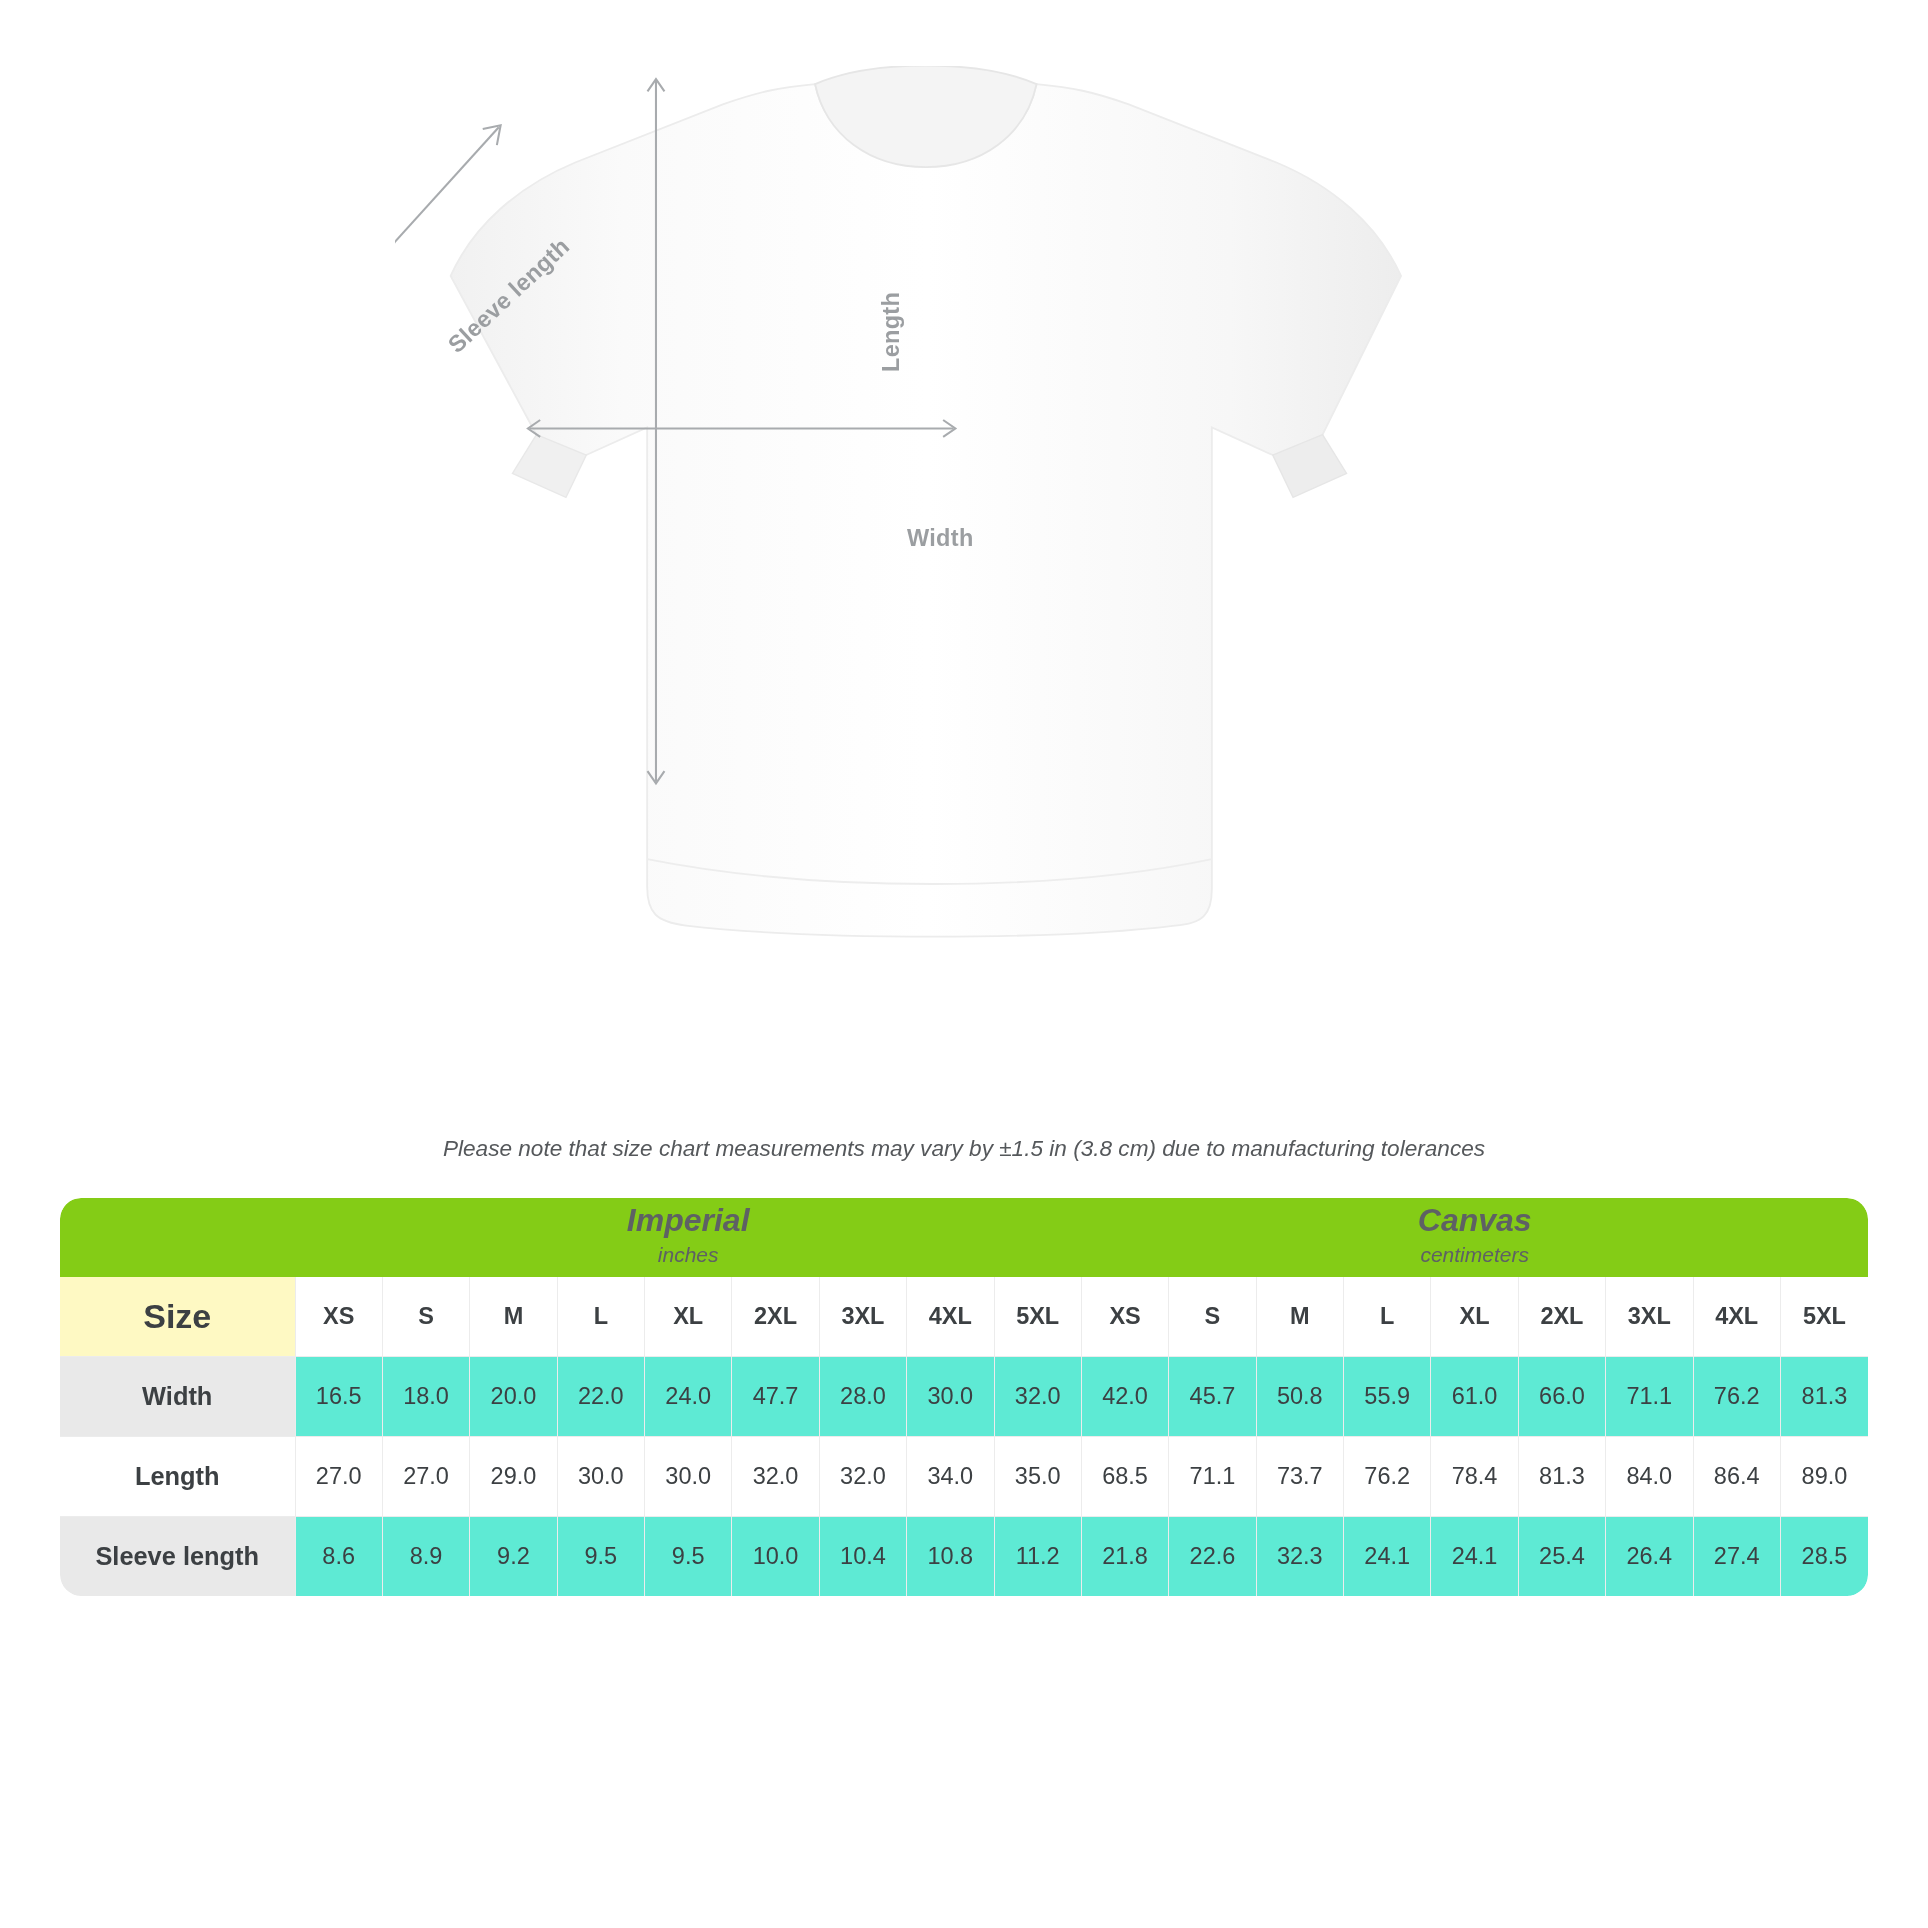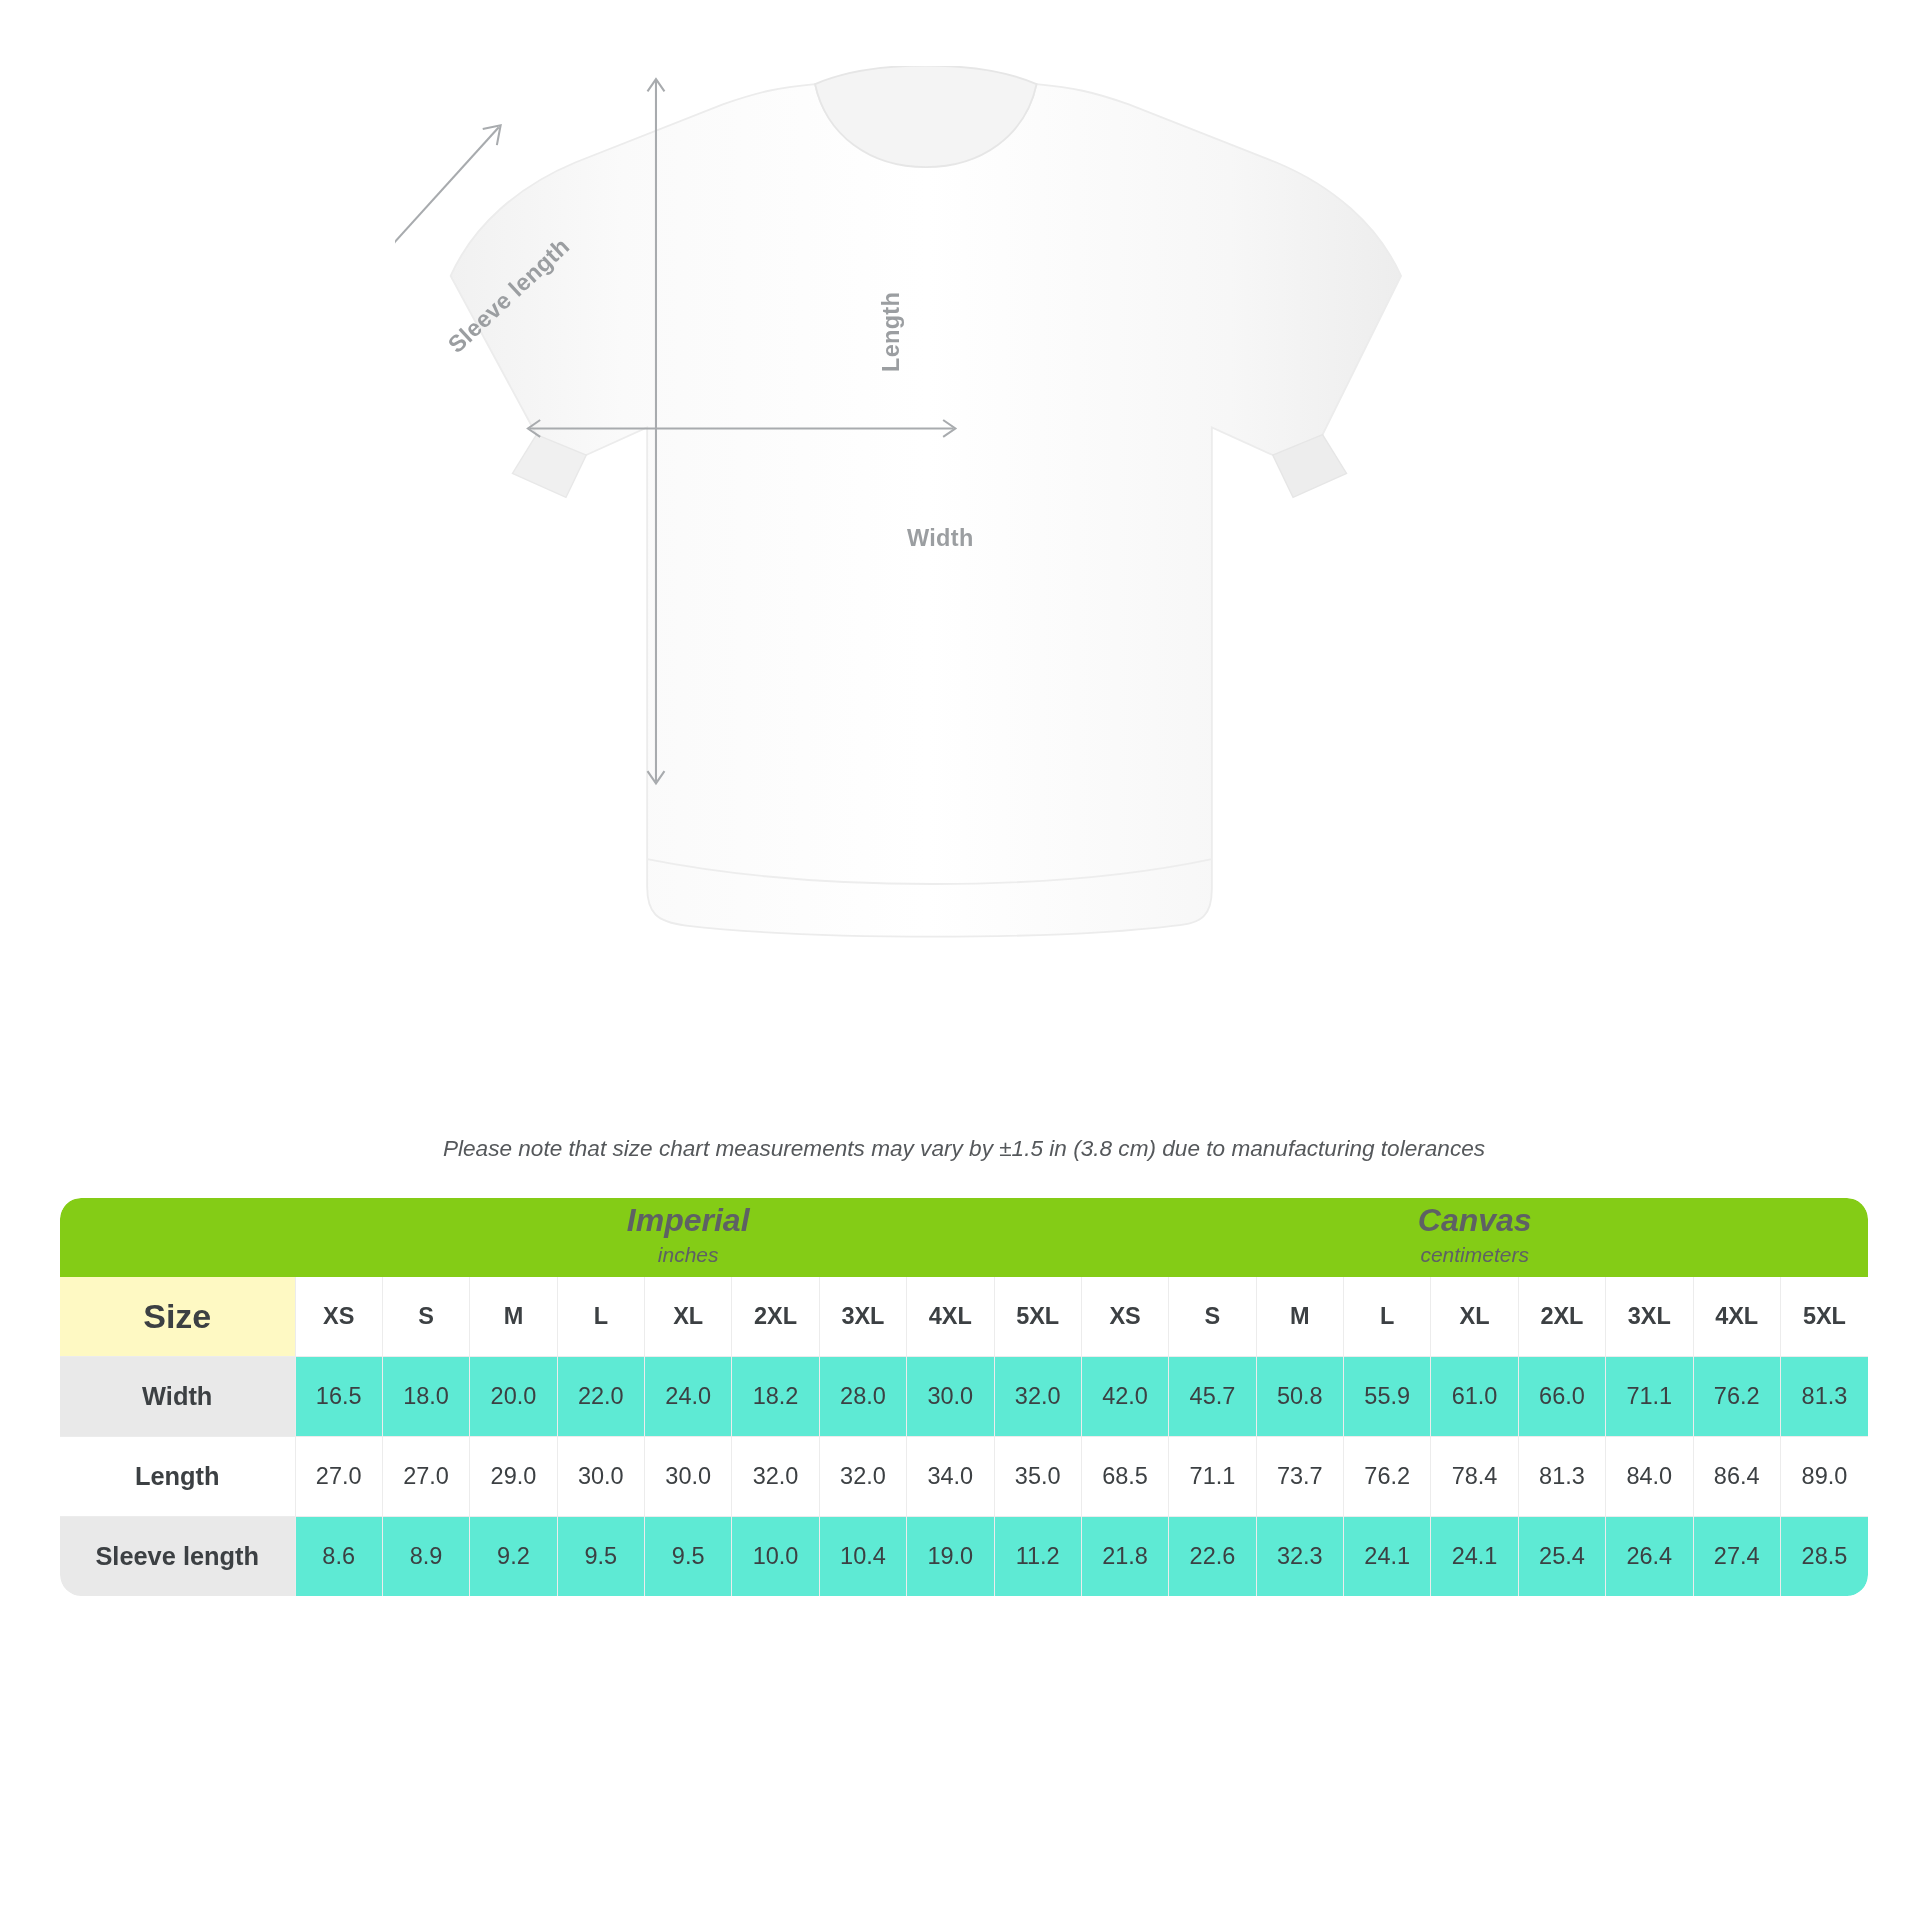--- a/index.html
+++ b/index.html
@@ -282,21 +282,21 @@
           <td>5XL</td>
         </tr>
 
         <tr class="data-row shaded">
           <td class="rowlabel">Width</td>
           <td>16.5</td>
           <td>18.0</td>
           <td>20.0</td>
           <td>22.0</td>
           <td>24.0</td>
-          <td>18.2</td>
+          <td>47.7</td>
           <td>28.0</td>
           <td>30.0</td>
           <td>32.0</td>
           <td>42.0</td>
           <td>45.7</td>
           <td>50.8</td>
           <td>55.9</td>
           <td>61.0</td>
           <td>66.0</td>
           <td>71.1</td>
@@ -328,21 +328,21 @@
 
         <tr class="data-row shaded">
           <td class="rowlabel">Sleeve length</td>
           <td>8.6</td>
           <td>8.9</td>
           <td>9.2</td>
           <td>9.5</td>
           <td>9.5</td>
           <td>10.0</td>
           <td>10.4</td>
-          <td>19.0</td>
+          <td>10.8</td>
           <td>11.2</td>
           <td>21.8</td>
           <td>22.6</td>
           <td>32.3</td>
           <td>24.1</td>
           <td>24.1</td>
           <td>25.4</td>
           <td>26.4</td>
           <td>27.4</td>
           <td>28.5</td>

